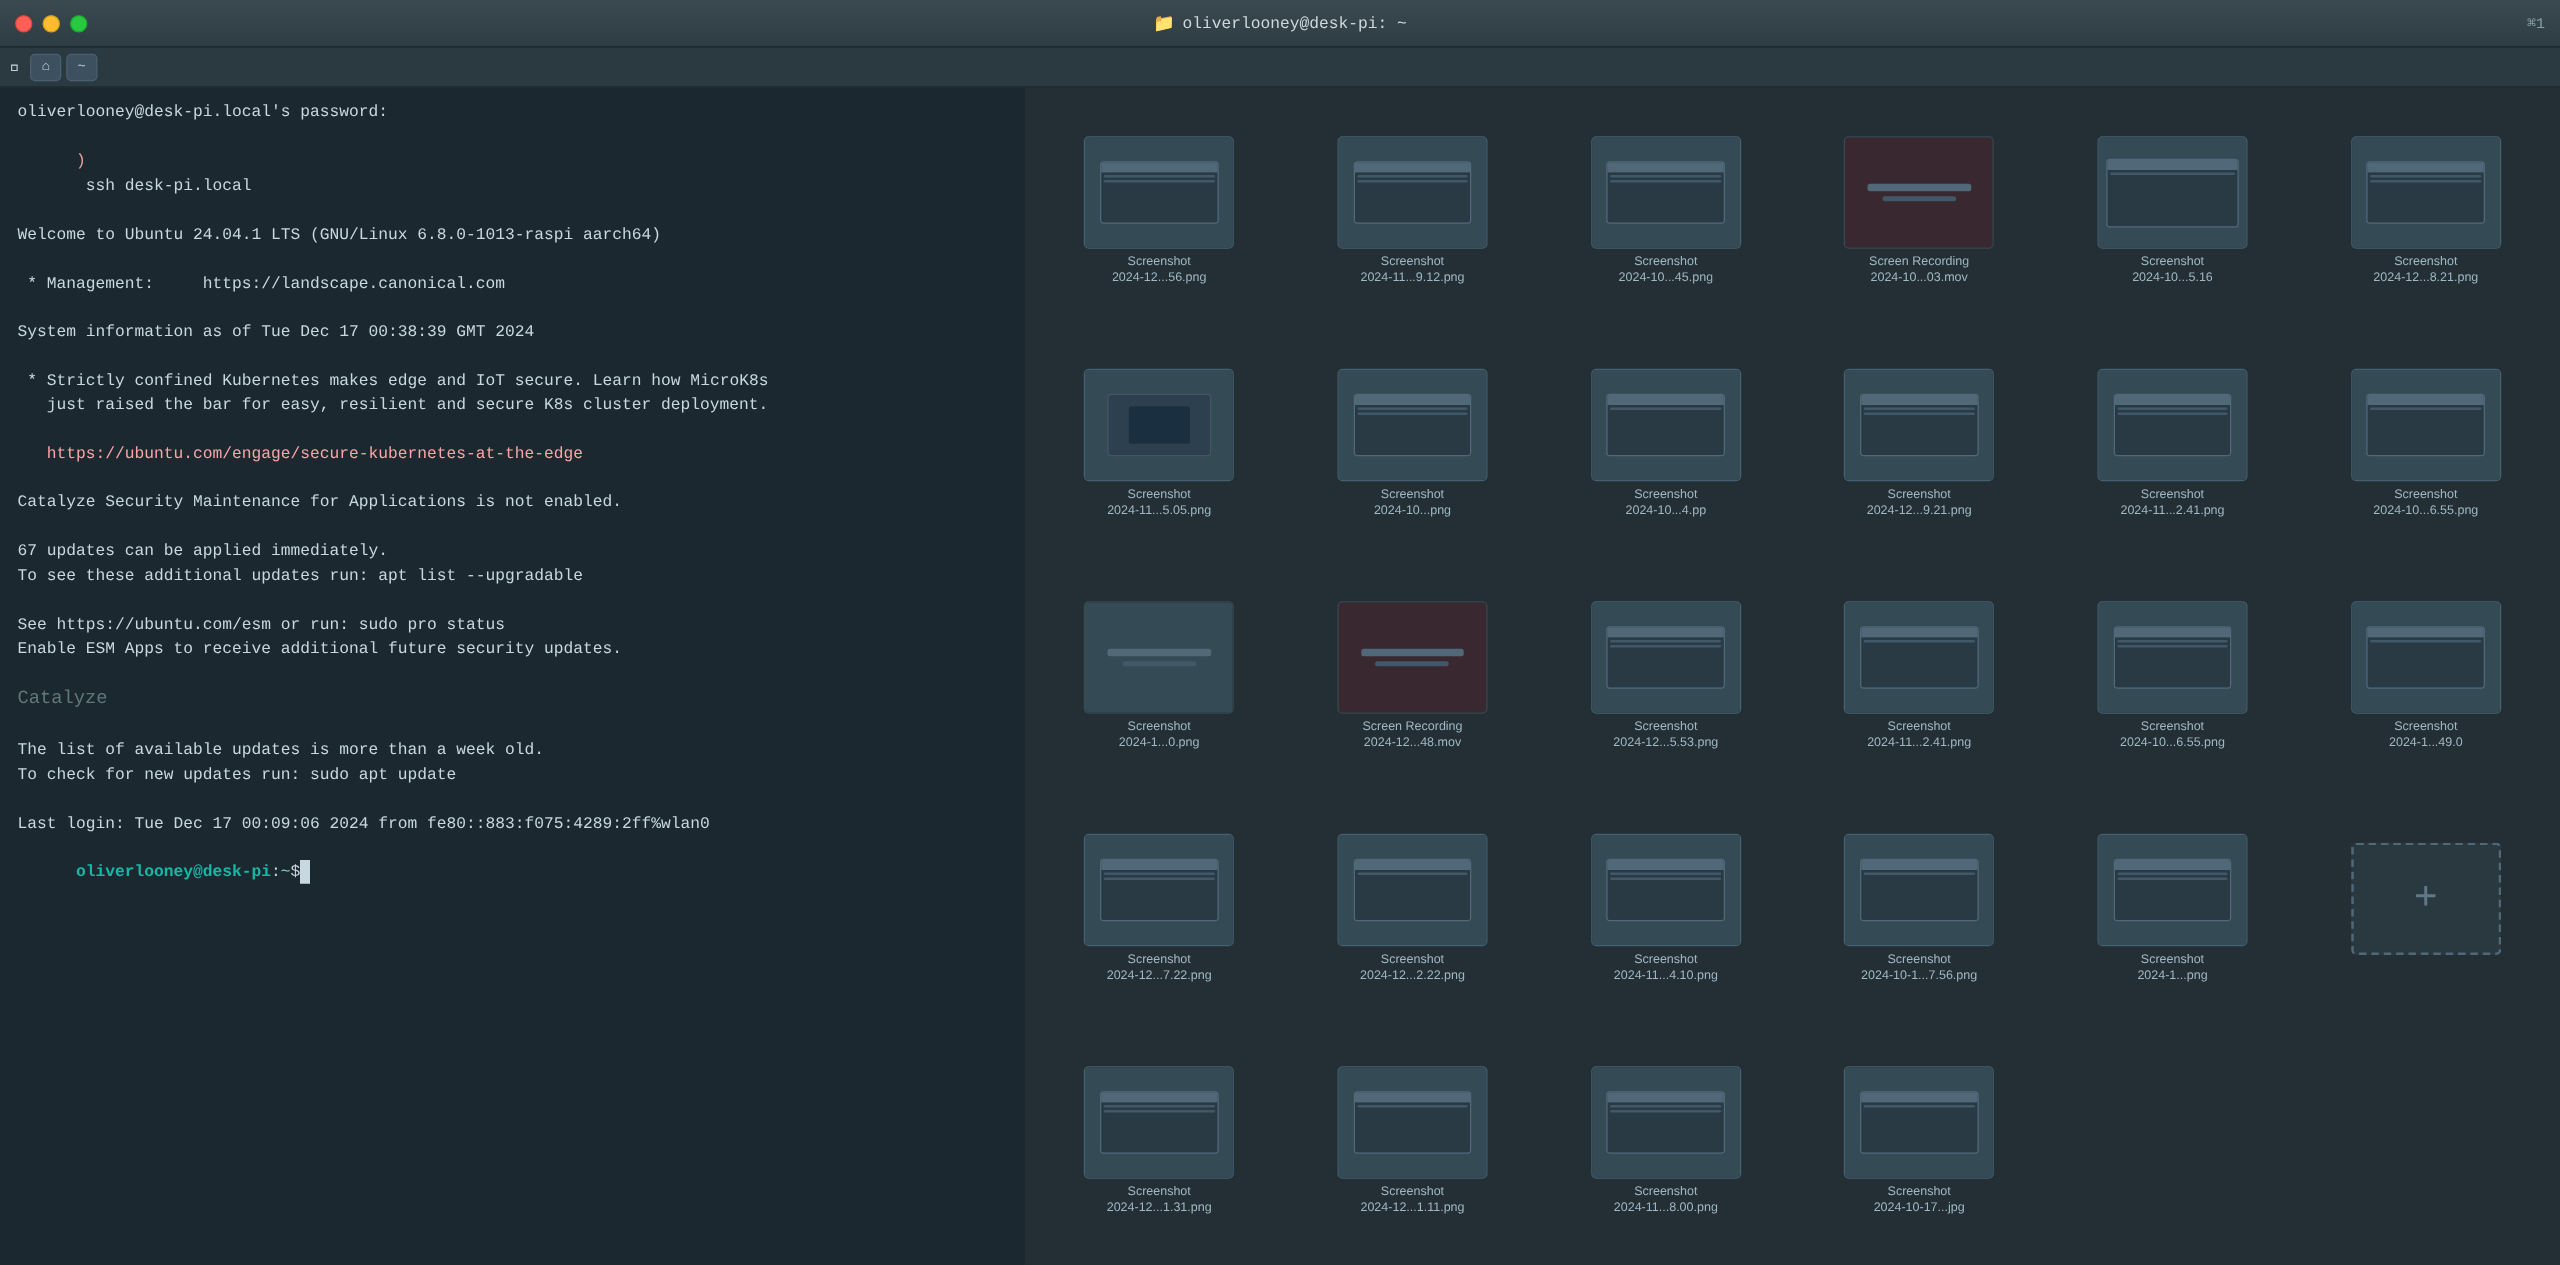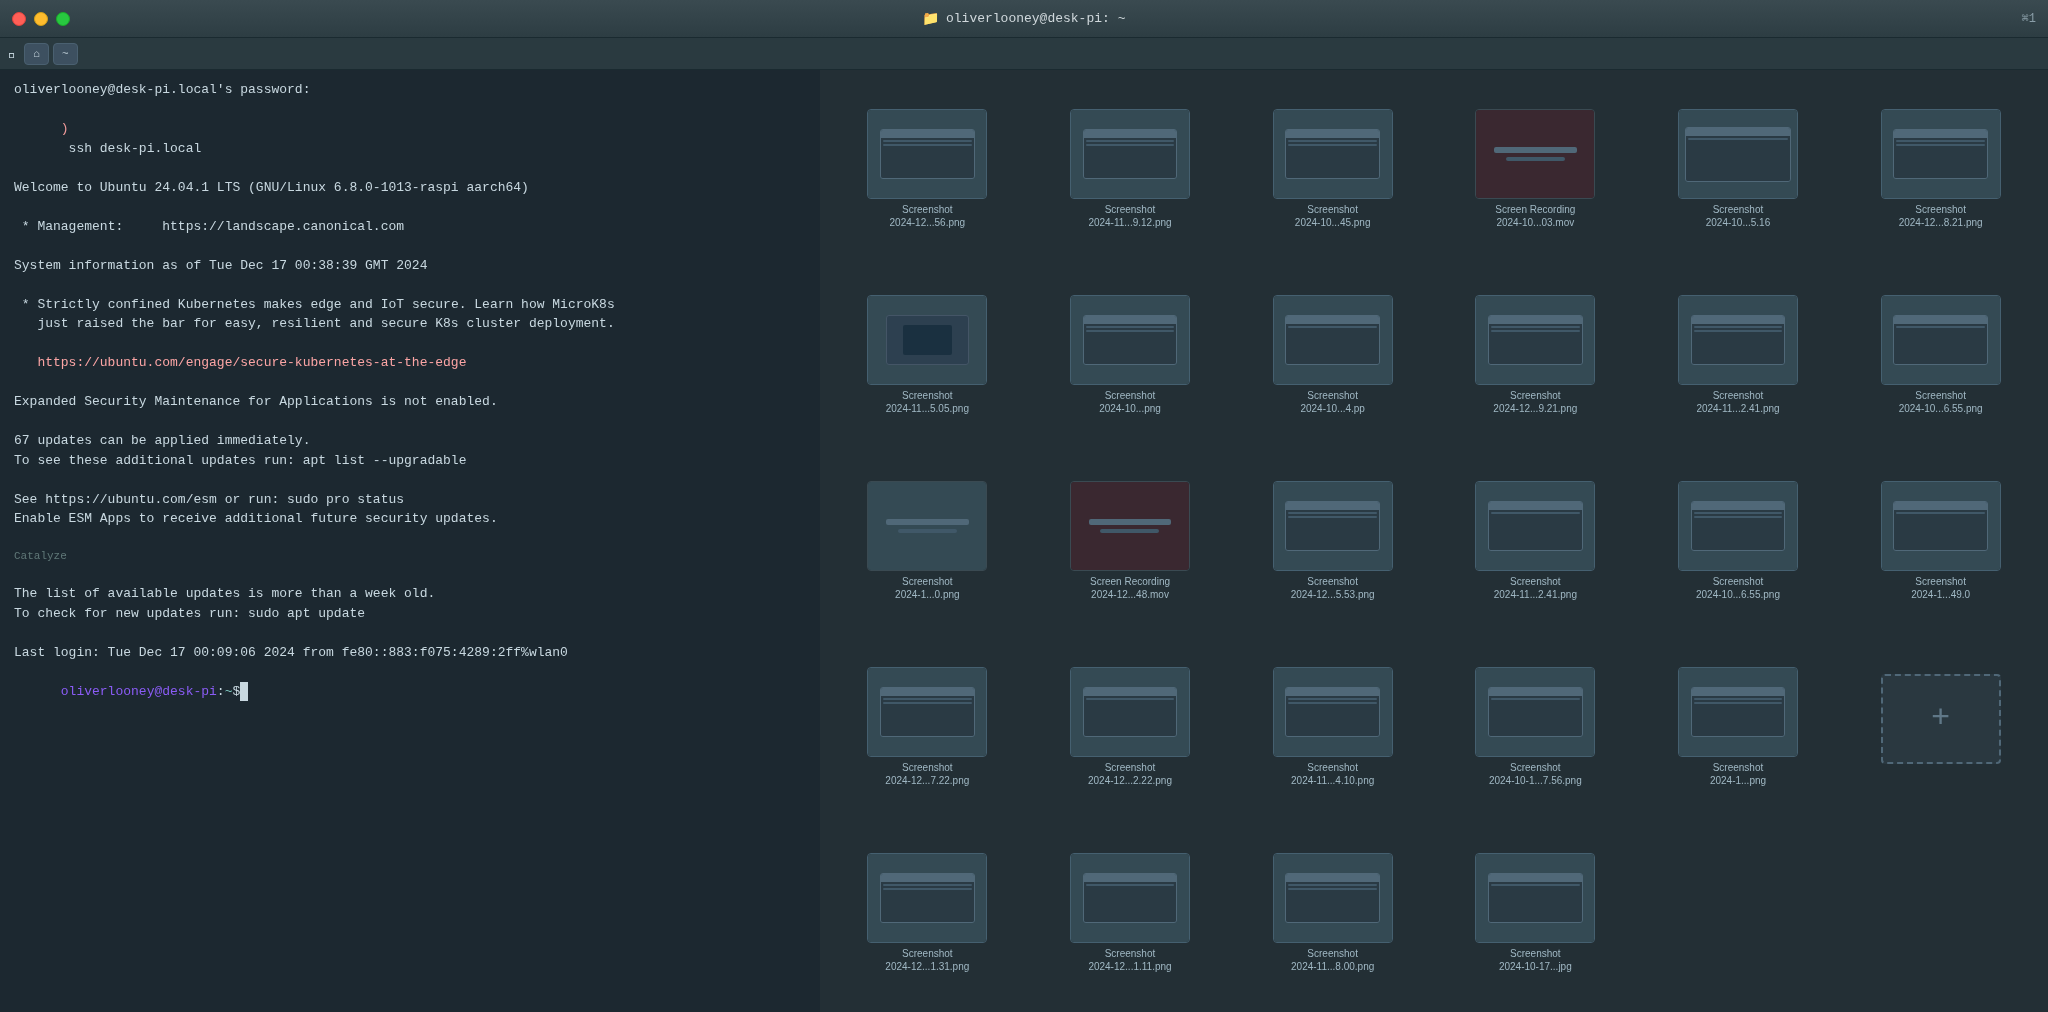--- a/index.html
+++ b/index.html
@@ -115,21 +115,22 @@
       overflow-y: auto;
       font-family: 'Menlo', 'Monaco', 'Courier New', monospace;
     }
 
     .term-line {
       white-space: pre-wrap;
       word-break: break-all;
     }
 
     .term-prompt-green {
-      color: #8b5cf6;
+      color: #14b8a6;
+      font-weight: bold;
     }
 
     .term-prompt-arrow {
       color: #ef9a9a;
     }
 
     .term-link {
       color: #fca5a5;
     }
 
@@ -295,29 +296,29 @@
     <div class="term-line">&nbsp;</div>
     <div class="term-line"> * Management:     https://landscape.canonical.com</div>
     <div class="term-line">&nbsp;</div>
     <div class="term-line">System information as of Tue Dec 17 00:38:39 GMT 2024</div>
     <div class="term-line">&nbsp;</div>
     <div class="term-line"> * Strictly confined Kubernetes makes edge and IoT secure. Learn how MicroK8s</div>
     <div class="term-line">   just raised the bar for easy, resilient and secure K8s cluster deployment.</div>
     <div class="term-line">&nbsp;</div>
     <div class="term-line term-link">   https://ubuntu.com/engage/secure-kubernetes-at-the-edge</div>
     <div class="term-line">&nbsp;</div>
-    <div class="term-line">Expanded Security Maintenance for Applications is not enabled.</div>
+    <div class="term-line">Catalyze Security Maintenance for Applications is not enabled.</div>
     <div class="term-line">&nbsp;</div>
     <div class="term-line">67 updates can be applied immediately.</div>
     <div class="term-line">To see these additional updates run: apt list --upgradable</div>
     <div class="term-line">&nbsp;</div>
     <div class="term-line">See https://ubuntu.com/esm or run: sudo pro status</div>
     <div class="term-line">Enable ESM Apps to receive additional future security updates.</div>
     <div class="term-line">&nbsp;</div>
-    <div class="term-line" style="color:#607878;font-size:11px;">Catalyze</div>
+    <div class="term-line" style="color:#607878;font-size:15px;">Catalyze</div>
     <div class="term-line">&nbsp;</div>
     <div class="term-line">The list of available updates is more than a week old.</div>
     <div class="term-line">To check for new updates run: sudo apt update</div>
     <div class="term-line">&nbsp;</div>
     <div class="term-line">Last login: Tue Dec 17 00:09:06 2024 from fe80::883:f075:4289:2ff%wlan0</div>
     <div class="term-line">
       <span class="term-prompt-green">oliverlooney@desk-pi</span><span style="color:#c8d8e0;">:</span><span style="color:#80cbc4;">~</span><span style="color:#c8d8e0;">$</span><span class="term-cursor">&nbsp;</span>
     </div>
   </div>
 

